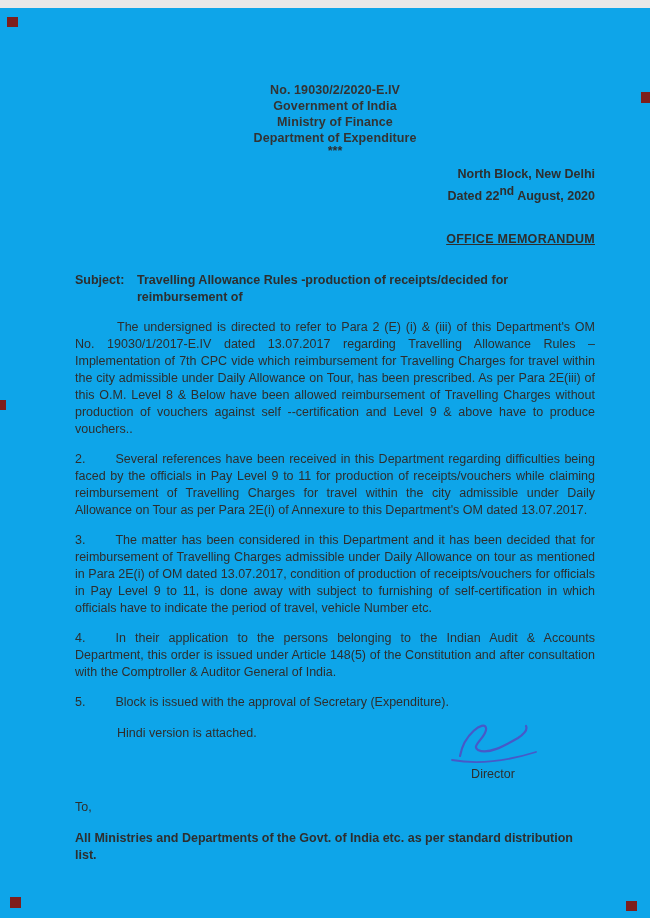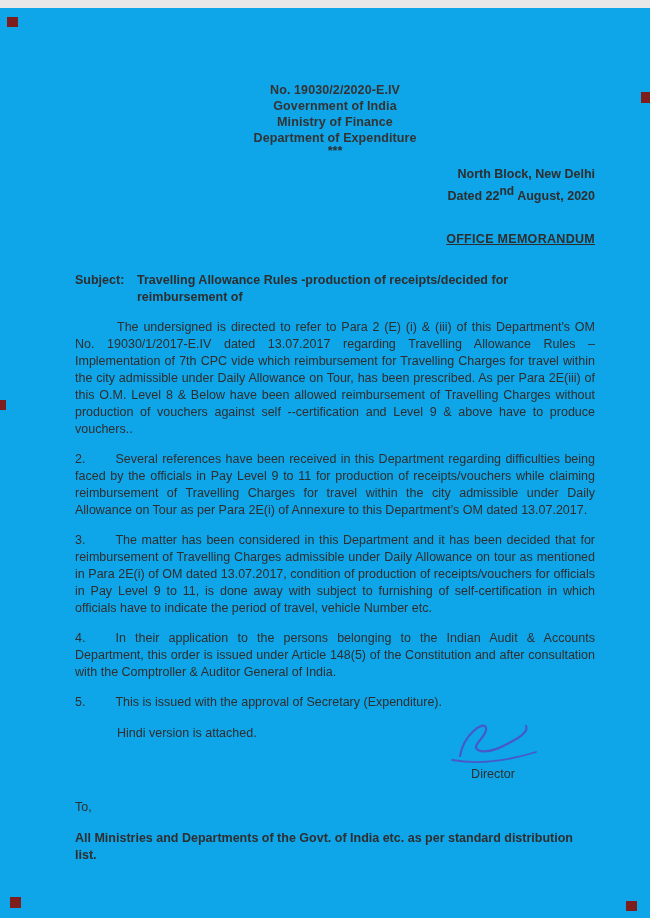--- a/index.html
+++ b/index.html
@@ -99,21 +99,21 @@
     </div>
 
     <p class="para first"><span>The undersigned is directed to refer to Para 2 (E) (i) &amp; (iii) of this Department's OM No. 19030/1/2017-E.IV dated 13.07.2017 regarding Travelling Allowance Rules – Implementation of 7th CPC vide which  reimbursement  for Travelling Charges for travel within the city admissible under Daily Allowance on Tour, has been prescribed. As per Para 2E(iii) of this O.M. Level 8 &amp; Below have been allowed reimbursement of Travelling Charges without production of vouchers against self --certification and Level 9 &amp; above have to produce vouchers..</span></p>
 
     <p class="para"><span class="num">2.</span><span class="numgap"></span><span>Several references have been received in this Department  regarding difficulties being faced by the officials in Pay Level 9 to 11  for production of receipts/vouchers while claiming reimbursement of Travelling Charges for travel within the city admissible under Daily Allowance on Tour as per Para 2E(i)  of Annexure to this Department's OM dated 13.07.2017.</span></p>
 
     <p class="para"><span class="num">3.</span><span class="numgap"></span><span>The matter has been considered in this Department and it has been decided that for reimbursement of Travelling Charges admissible under Daily Allowance on tour as mentioned in Para 2E(i) of OM dated 13.07.2017, condition of production of receipts/vouchers for officials in Pay Level 9 to 11,  is done away with subject to furnishing of self-certification in which officials have to indicate the period of travel, vehicle Number etc.</span></p>
 
     <p class="para"><span class="num">4.</span><span class="numgap"></span><span>In their application to the persons belonging to the Indian Audit &amp; Accounts Department, this order is issued under Article 148(5) of the Constitution and after consultation with the Comptroller &amp; Auditor General of India.</span></p>
 
-    <p class="para"><span class="num">5.</span><span class="numgap"></span><span>This is issued with the approval of Secretary (Expenditure).</span></p>
+    <p class="para"><span class="num">5.</span><span class="numgap"></span><span>Block is issued with the approval of Secretary (Expenditure).</span></p>
 
     <div class="hindi-note">Hindi version is attached.</div>
 
     <div class="sig-block">
       <svg class="sig-scribble" width="110" height="48" viewBox="0 0 110 48">
         <path d="M22 40 C 26 18, 46 4, 48 12 C 50 20, 32 30, 40 34 C 50 39, 66 30, 80 22 C 86 18, 90 14, 88 10" fill="none" stroke="#4759c8" stroke-width="2.2" stroke-linecap="round"></path>
         <path d="M14 44 C 36 48, 66 46, 98 36" fill="none" stroke="#4759c8" stroke-width="1.8" stroke-linecap="round"></path>
       </svg>
       <div>Director</div>
     </div>

